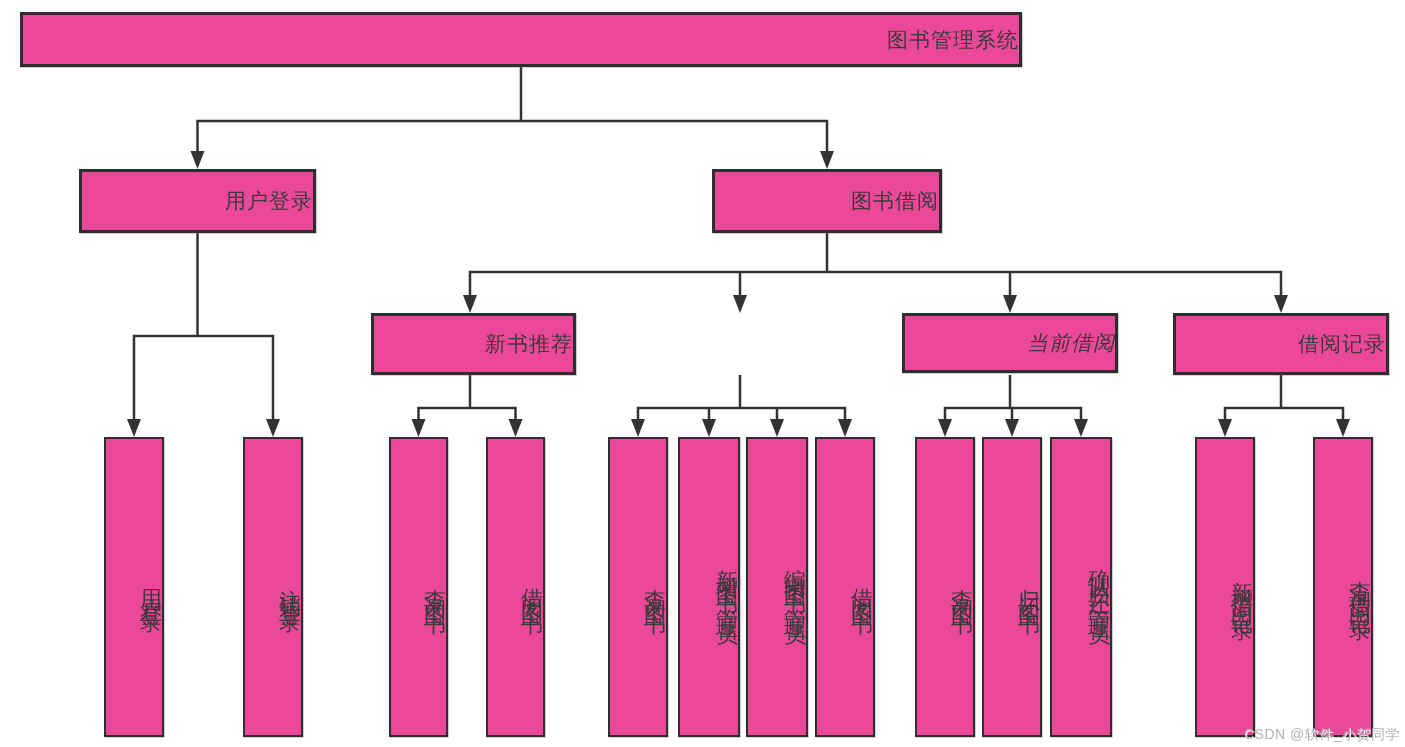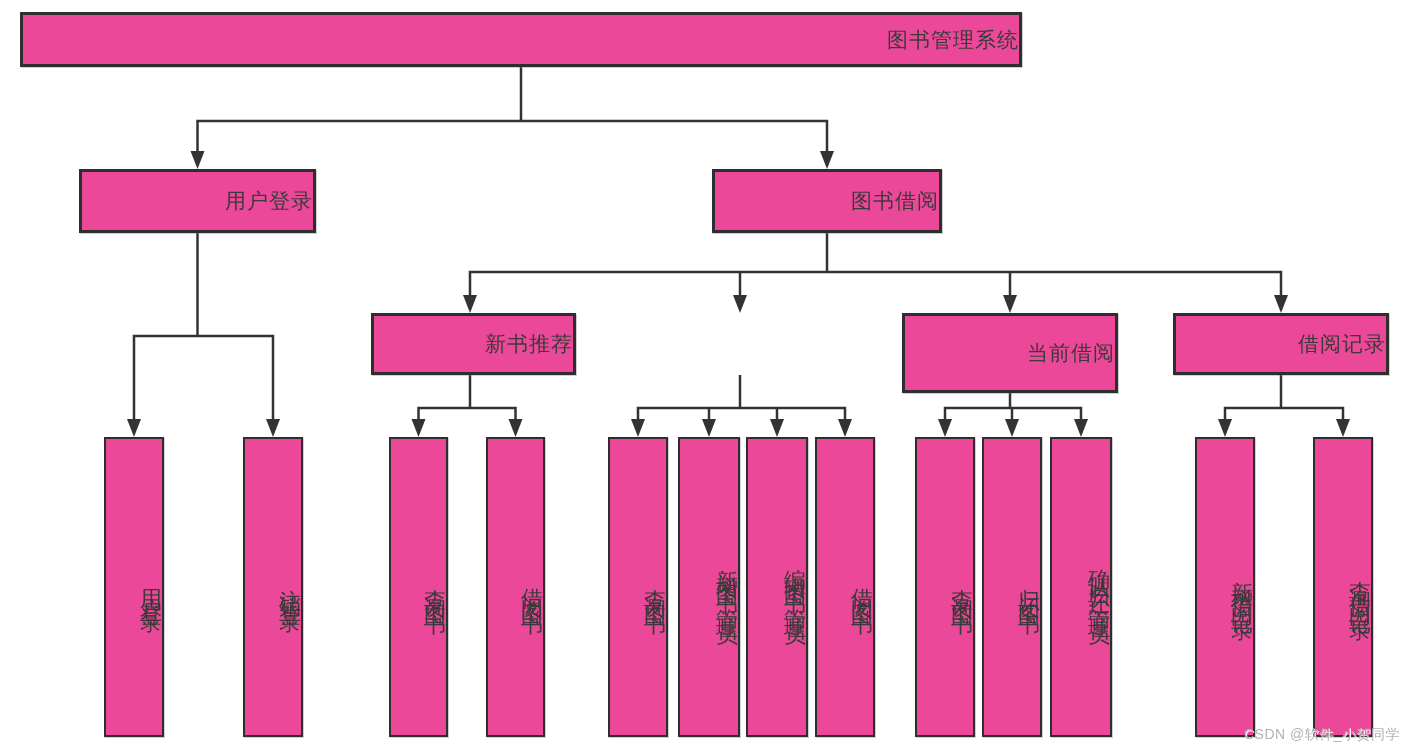--- a/index.html
+++ b/index.html
@@ -132,21 +132,21 @@
   <div class="node hbox" style="left:79px; top:169px; width:237px; height:64px;">
     <span>用户登录</span>
   </div>
   <div class="node hbox" style="left:712px; top:169px; width:230px; height:64px;">
     <span>图书借阅</span>
   </div>
 
   <div class="node hbox" style="left:371px; top:313px; width:205px; height:62px;">
     <span>新书推荐</span>
   </div>
-  <div class="node hbox" style="left:902px; top:313px; width:216px; height:80px;">
+  <div class="node hbox" style="left:902px; top:313px; width:216px; height:60px;font-style:italic;">
     <span>当前借阅</span>
   </div>
   <div class="node hbox" style="left:1173px; top:313px; width:216px; height:62px;">
     <span>借阅记录</span>
   </div>
 
   <div class="node vbox" style="left:104px; top:437px; width:60px; height:300px;">
     <span class="vtext">用户登录</span>
   </div>
   <div class="node vbox" style="left:243px; top:437px; width:60px; height:300px;">

